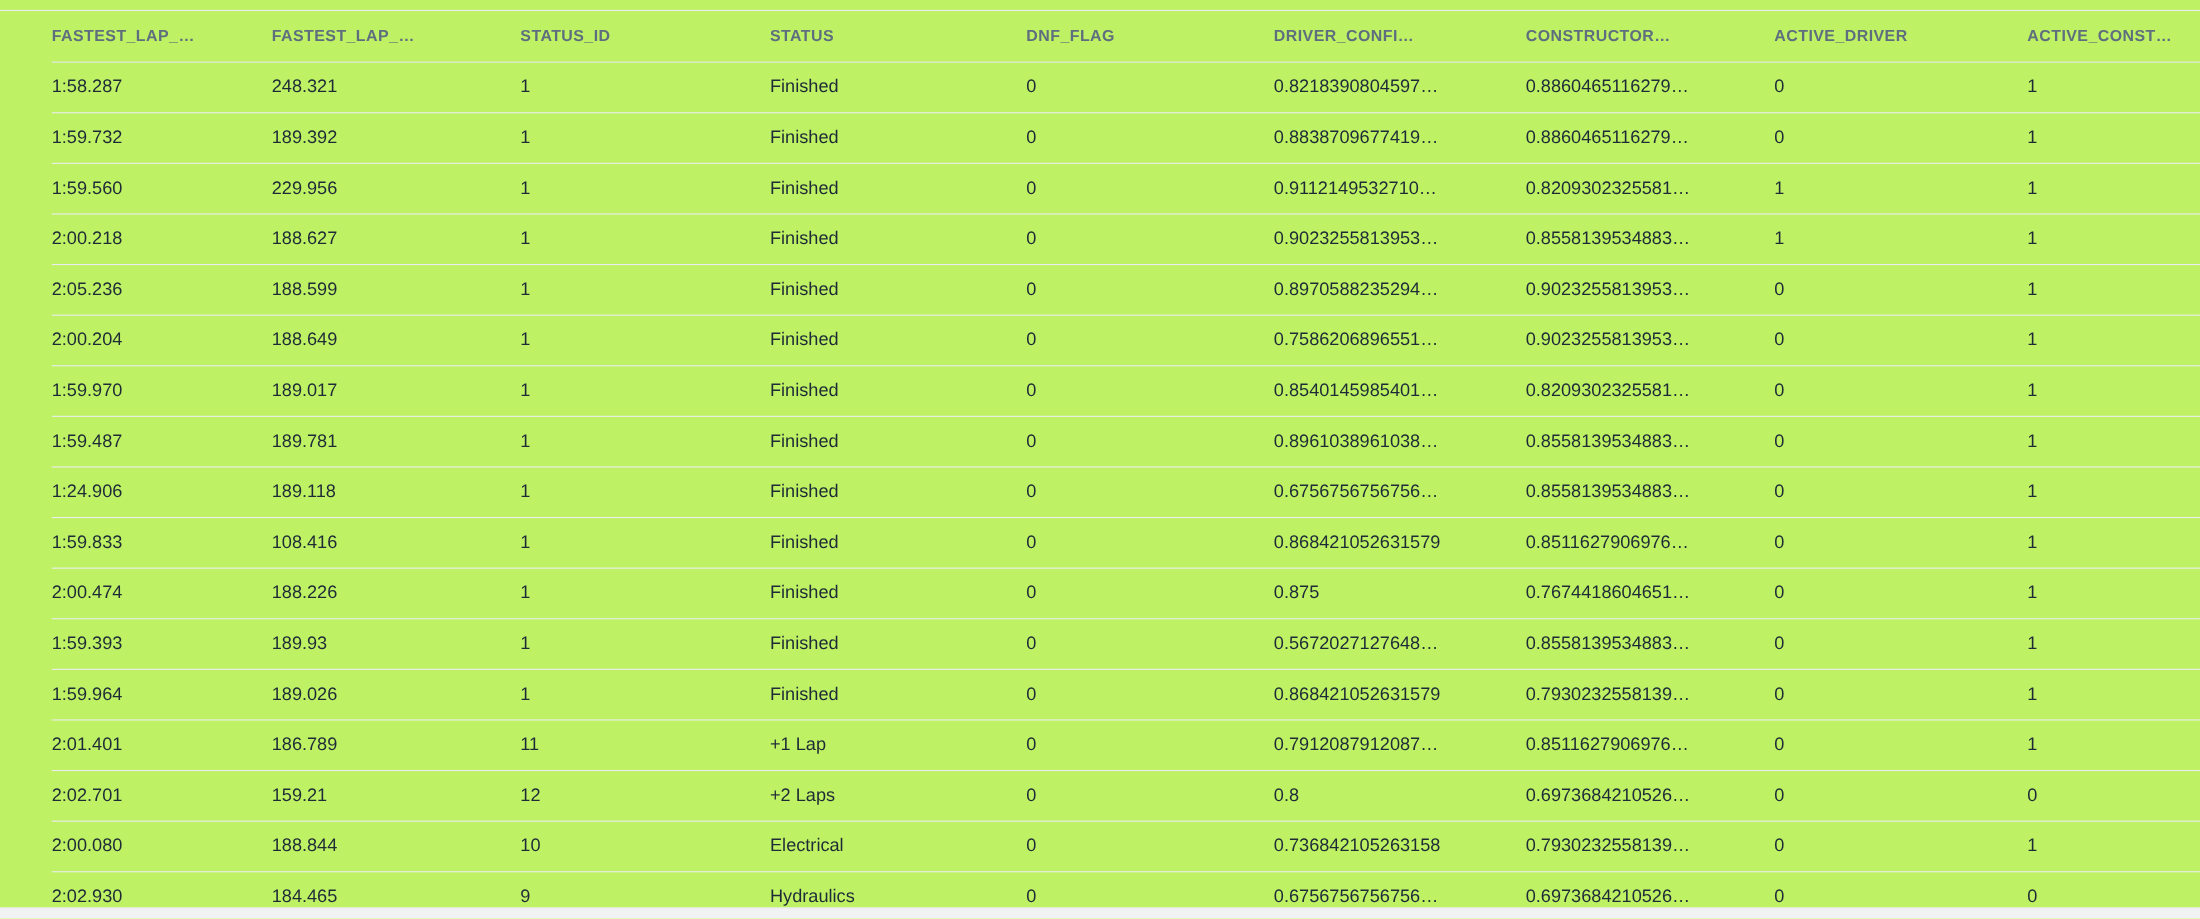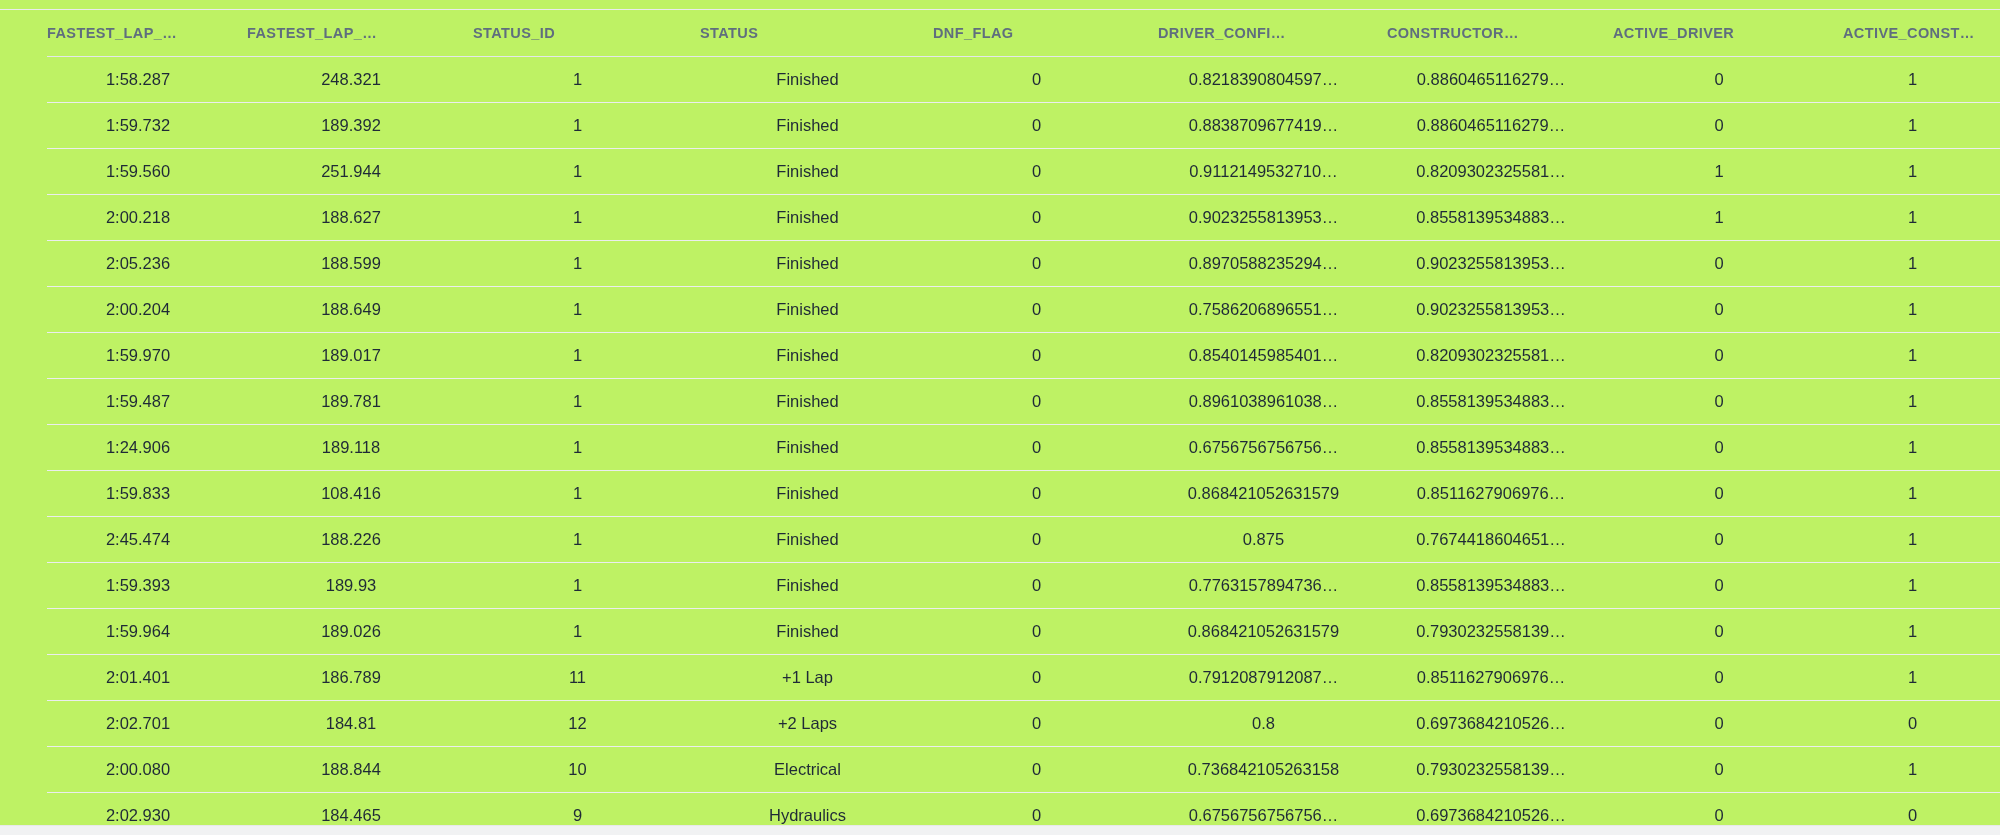--- a/index.html
+++ b/index.html
@@ -37,21 +37,20 @@
     font-size: 14.5px;
     font-weight: 700;
     letter-spacing: 0.4px;
     white-space: nowrap;
     overflow: hidden;
     padding-right: 18px;
     cursor: pointer;
   }
   .data-row {
     height: 45px;
-    text-align: center;
   }
   .cell {
     color: #1f2a37;
     font-size: 16.5px;
     font-weight: 400;
     white-space: nowrap;
     overflow: hidden;
     padding-right: 18px;
   }
   .hscroll-track {
@@ -99,21 +98,21 @@
           <div class="cell">1</div>
           <div class="cell">Finished</div>
           <div class="cell">0</div>
           <div class="cell">0.8838709677419…</div>
           <div class="cell">0.8860465116279…</div>
           <div class="cell">0</div>
           <div class="cell">1</div>
         </div>
         <div class="row data-row">
           <div class="cell">1:59.560</div>
-          <div class="cell">251.944</div>
+          <div class="cell">229.956</div>
           <div class="cell">1</div>
           <div class="cell">Finished</div>
           <div class="cell">0</div>
           <div class="cell">0.9112149532710…</div>
           <div class="cell">0.8209302325581…</div>
           <div class="cell">1</div>
           <div class="cell">1</div>
         </div>
         <div class="row data-row">
           <div class="cell">2:00.218</div>
@@ -186,37 +185,37 @@
           <div class="cell">108.416</div>
           <div class="cell">1</div>
           <div class="cell">Finished</div>
           <div class="cell">0</div>
           <div class="cell">0.868421052631579</div>
           <div class="cell">0.8511627906976…</div>
           <div class="cell">0</div>
           <div class="cell">1</div>
         </div>
         <div class="row data-row">
-          <div class="cell">2:45.474</div>
+          <div class="cell">2:00.474</div>
           <div class="cell">188.226</div>
           <div class="cell">1</div>
           <div class="cell">Finished</div>
           <div class="cell">0</div>
           <div class="cell">0.875</div>
           <div class="cell">0.7674418604651…</div>
           <div class="cell">0</div>
           <div class="cell">1</div>
         </div>
         <div class="row data-row">
           <div class="cell">1:59.393</div>
           <div class="cell">189.93</div>
           <div class="cell">1</div>
           <div class="cell">Finished</div>
           <div class="cell">0</div>
-          <div class="cell">0.7763157894736…</div>
+          <div class="cell">0.5672027127648…</div>
           <div class="cell">0.8558139534883…</div>
           <div class="cell">0</div>
           <div class="cell">1</div>
         </div>
         <div class="row data-row">
           <div class="cell">1:59.964</div>
           <div class="cell">189.026</div>
           <div class="cell">1</div>
           <div class="cell">Finished</div>
           <div class="cell">0</div>
@@ -231,21 +230,21 @@
           <div class="cell">11</div>
           <div class="cell">+1 Lap</div>
           <div class="cell">0</div>
           <div class="cell">0.7912087912087…</div>
           <div class="cell">0.8511627906976…</div>
           <div class="cell">0</div>
           <div class="cell">1</div>
         </div>
         <div class="row data-row">
           <div class="cell">2:02.701</div>
-          <div class="cell">184.81</div>
+          <div class="cell">159.21</div>
           <div class="cell">12</div>
           <div class="cell">+2 Laps</div>
           <div class="cell">0</div>
           <div class="cell">0.8</div>
           <div class="cell">0.6973684210526…</div>
           <div class="cell">0</div>
           <div class="cell">0</div>
         </div>
         <div class="row data-row">
           <div class="cell">2:00.080</div>

